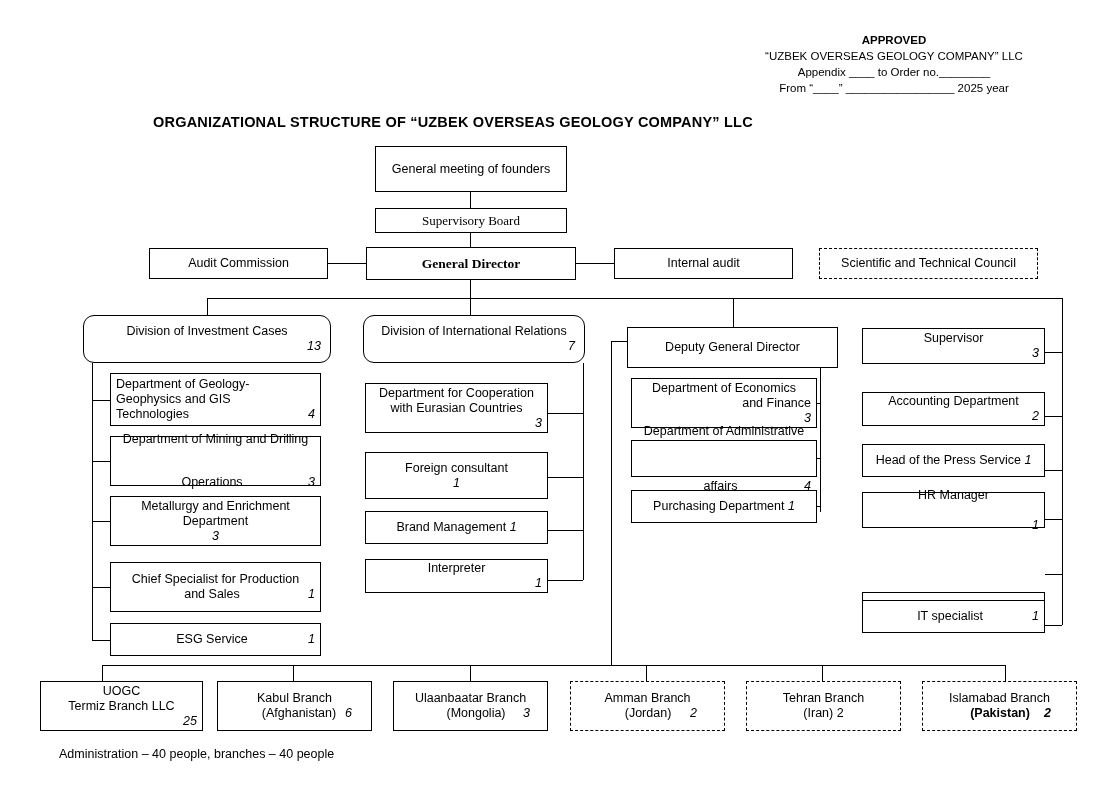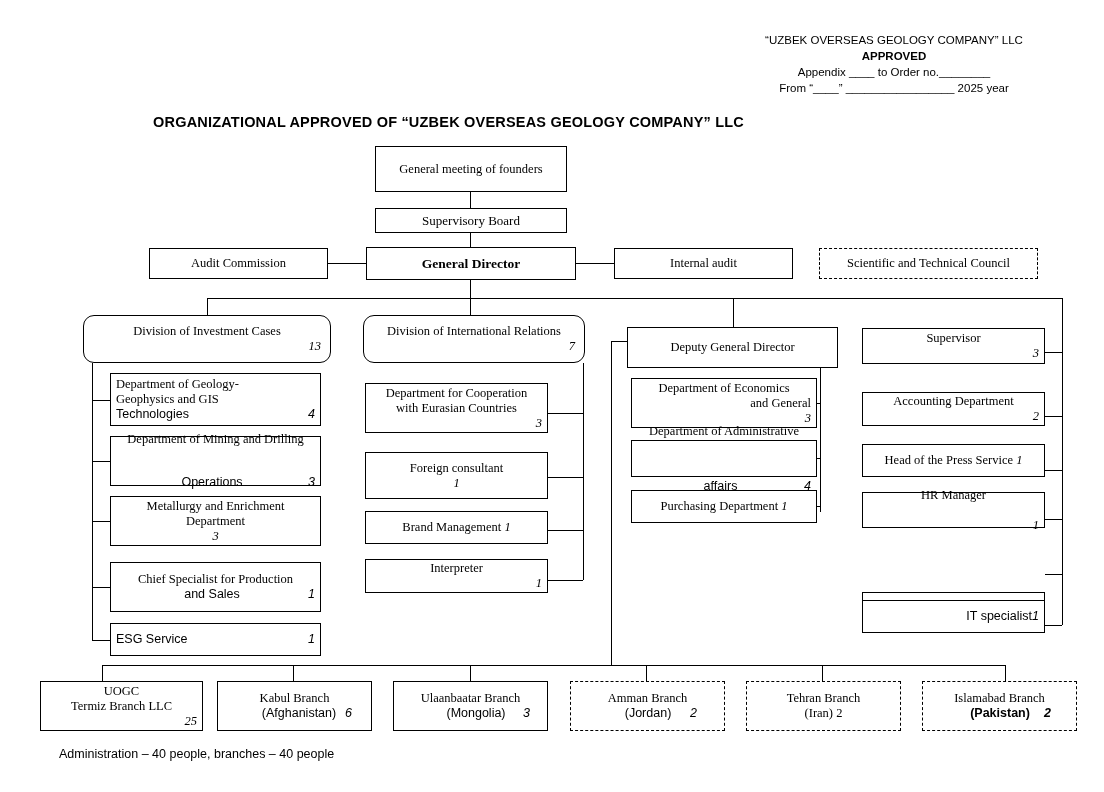--- a/index.html
+++ b/index.html
@@ -48,48 +48,48 @@
     display:flex;
     flex-direction:column;
     justify-content:center;
     font-size:12.5px;
     line-height:15px;
     padding:2px 5px;
   }
   .box.dashed{border:1px dashed #000000;border-width:1.4px;}
   .box.rounded{border-radius:11px;}
   .box.thick{border-width:1.4px;}
-  .box .t{display:block;font-family:Liberation Serif, serif;}
+  .box .t{display:block;}
   .ctr{text-align:center;}
   .rgt{text-align:right;}
   .lft{text-align:left;}
   .serif{font-family:"Liberation Serif", serif;font-size:13px;}
   .serif-b{font-family:"Liberation Serif", serif;font-weight:bold;font-size:13.5px;}
   .num{font-style:italic;}
   .splitrow{display:flex;justify-content:space-between;align-items:baseline;}
 
   .footnote{
     position:absolute;
     font-size:12.5px;
     white-space:nowrap;
   }
 </style>
 </head>
 <body>
 
 <div id="page">
 
   <div class="approval" style="left:744px;top:32px;width:300px;">
+    <span class="ln b">APPROVED</span>
     <span class="ln">“UZBEK OVERSEAS GEOLOGY COMPANY” LLC</span>
-    <span class="ln b">APPROVED</span>
     <span class="ln">Appendix ____ to Order no.________</span>
     <span class="ln">From “____” _________________ 2025 year</span>
   </div>
 
-  <div class="chart-title" style="left:153px;top:114px;">ORGANIZATIONAL APPROVED OF “UZBEK OVERSEAS GEOLOGY COMPANY” LLC</div>
+  <div class="chart-title" style="left:153px;top:114px;">ORGANIZATIONAL STRUCTURE OF “UZBEK OVERSEAS GEOLOGY COMPANY” LLC</div>
 
   <div class="box ctr" style="left:375px;top:146px;width:192px;height:46px;">
     <span class="t">General meeting of founders</span>
   </div>
 
   <div class="line vline" style="left:470px;top:192px;height:16px;"></div>
 
   <div class="box ctr" style="left:375px;top:208px;width:192px;height:25px;">
     <span class="t serif">Supervisory Board</span>
   </div>
@@ -162,21 +162,21 @@
     <span class="t ctr">Chief Specialist for Production</span>
     <span class="splitrow">
       <span style="flex:1;text-align:center;">and Sales</span>
       <span class="num">1</span>
     </span>
   </div>
   <div class="line hline" style="left:92px;top:587px;width:18px;"></div>
 
   <div class="box" style="left:110px;top:623px;width:211px;height:33px;">
     <span class="splitrow">
-      <span style="flex:1;">ESG Service</span>
+      <span style="flex:1;text-align:center;">ESG Service</span>
       <span class="num">1</span>
     </span>
   </div>
   <div class="line hline" style="left:92px;top:640px;width:18px;"></div>
 
   <div class="box rounded thick" style="left:363px;top:315px;width:222px;height:48px;padding:3px 9px;">
     <span class="t ctr">Division of International Relations</span>
     <span class="t rgt num">7</span>
   </div>
 
@@ -213,21 +213,21 @@
     <span class="t">Deputy General Director</span>
   </div>
 
   <div class="line hline" style="left:611px;top:341px;width:16px;"></div>
   <div class="line vline" style="left:611px;top:341px;height:325px;"></div>
 
   <div class="line vline" style="left:820px;top:368px;height:144px;"></div>
 
   <div class="box" style="left:631px;top:378px;width:186px;height:50px;">
     <span class="t ctr">Department of Economics</span>
-    <span class="t rgt">and General</span>
+    <span class="t rgt">and Finance</span>
     <span class="t rgt num">3</span>
   </div>
   <div class="line hline" style="left:817px;top:403px;width:3px;"></div>
 
   <div class="box" style="left:631px;top:440px;width:186px;height:37px;">
     <span class="t ctr">Department of Administrative</span>
     <span class="splitrow">
       <span style="flex:1;text-align:center;margin-top:40px;">affairs</span>
       <span class="num">4</span>
     </span>
@@ -269,21 +269,21 @@
   <div class="line hline" style="left:1045px;top:519px;width:17px;"></div>
 
   <div class="box" style="left:862px;top:548px;width:183px;height:33px;margin-top:44px;">
     <span class="splitrow">
       <span style="flex:1;text-align:center;">Legal Adviser</span>
       <span class="num">1</span>
     </span>
   </div>
   <div class="line hline" style="left:1045px;top:574px;width:17px;"></div>
 
-  <div class="box" style="left:862px;top:600px;width:183px;height:33px;align-items:flex-end;">
+  <div class="box" style="left:862px;top:600px;width:183px;height:33px;">
     <span class="splitrow">
       <span style="flex:1;text-align:center;">IT specialist</span>
       <span class="num">1</span>
     </span>
   </div>
   <div class="line hline" style="left:1045px;top:625px;width:17px;"></div>
 
   <div class="line hline" style="left:102px;top:665px;width:903px;"></div>
   <div class="line vline" style="left:102px;top:665px;height:16px;"></div>
   <div class="line vline" style="left:293px;top:665px;height:16px;"></div>

